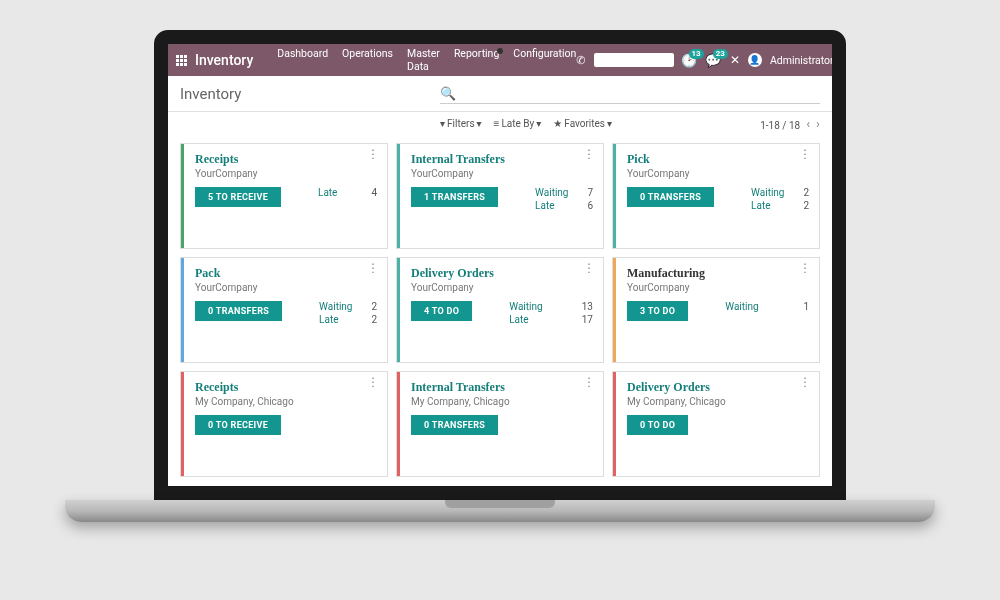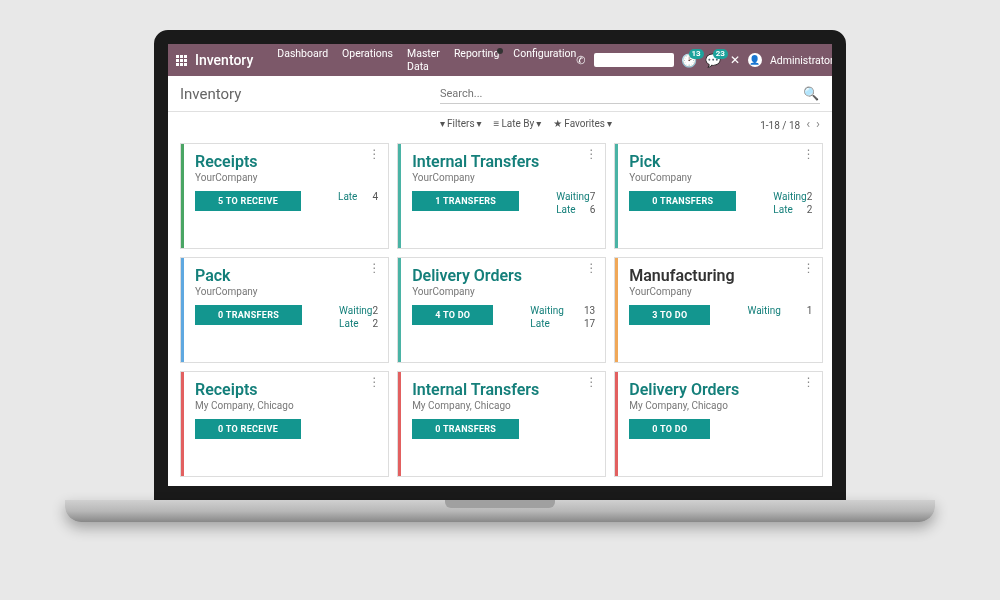--- a/index.html
+++ b/index.html
@@ -34,26 +34,26 @@
   .controls { display: flex; align-items: center; padding: 4px 12px 6px; font-size: 10px; color: #555; }
   .controls-left { flex: 0 0 260px; }
   .controls-mid { display: flex; gap: 12px; }
   .controls-mid span { cursor: pointer; display: inline-flex; align-items: center; gap: 2px; }
   .controls-right { margin-left: auto; display: flex; align-items: flex-end; gap: 6px; }
   .pager-arrow { color: #888; cursor: pointer; font-size: 13px; }
 
   .kanban { padding: 6px 12px; display: grid; grid-template-columns: repeat(3, 1fr); gap: 8px; overflow-y: auto; height: calc(100% - 32px - 36px - 28px); }
   .card { border: 1px solid #ddd; background: #fff; position: relative; padding: 8px 10px 10px 14px; min-height: 98px; }
   .card-stripe { position: absolute; left: 0; top: 0; bottom: 0; width: 3px; }
-  .card-title { color: #147f7a; font-weight: 600; font-size: 16px; margin-bottom: 1px; }
+  .card-title { color: #147f7a; font-weight: 600; font-size: 12px; margin-bottom: 1px; font-family: Liberation Serif, serif; }
   .card-title.black { color: #333; }
   .card-sub { color: #777; font-size: 10px; margin-bottom: 8px; }
   .card-menu { position: absolute; top: 6px; right: 8px; color: #888; font-size: 12px; cursor: pointer; line-height: 8px; }
   .card-body { display: flex; gap: 24px; align-items: flex-start; }
-  .card-btn { background: #13968f; color: #fff; font-size: 9px; font-weight: 700; padding: 5px 23px; letter-spacing: 0.3px; cursor: pointer; white-space: nowrap; }
+  .card-btn { background: #13968f; color: #fff; font-size: 9px; font-weight: 700; padding: 5px 13px; letter-spacing: 0.3px; cursor: pointer; white-space: nowrap; }
   .card-stats { display: flex; flex-direction: column; gap: 2px; flex: 1; }
   .stat-row { display: flex; justify-content: space-between; font-size: 10px; }
   .stat-label { color: #147f7a; cursor: pointer; padding-left: 13px; }
   .stat-val { color: #555; }
 
   .c-green { background: #4aa564; }
   .c-teal { background: #4ab3a5; }
   .c-blue { background: #5fa8e0; }
   .c-orange { background: #f0a858; }
   .c-red { background: #e26060; }
@@ -93,21 +93,20 @@
           <span class="badge-icon">💬<span class="badge">23</span></span>
           <span style="font-size:12px;">✕</span>
           <span class="avatar">👤</span>
           <span class="user-label">Administrator</span>
         </div>
       </div>
 
       <div class="subheader">
         <div class="page-title">Inventory</div>
         <div class="search-wrap">
-          <input class="search-input" placeholder="Search..." style="">
           <span class="search-glass">🔍</span>
         </div>
       </div>
 
       <div class="controls">
         <div class="controls-left"></div>
         <div class="controls-mid">
           <span>▾ <span>Filters</span> ▾</span>
           <span>≡ <span>Late By</span> ▾</span>
           <span>★ <span>Favorites</span> ▾</span>

